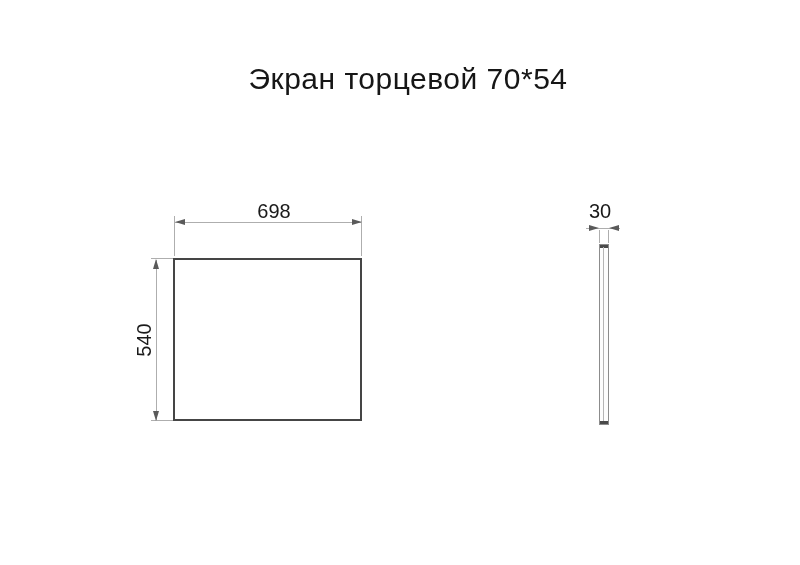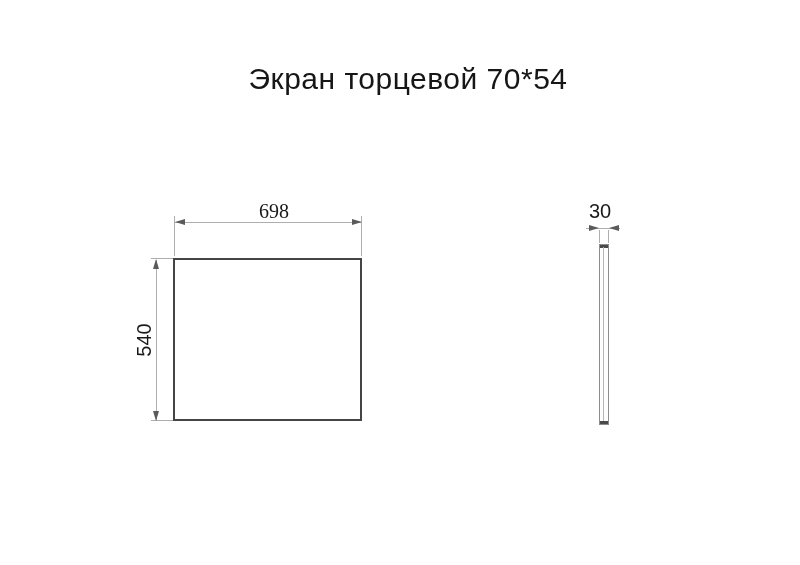--- a/index.html
+++ b/index.html
@@ -99,21 +99,21 @@
 
   <div class="title">Экран торцевой 70*54</div>
 
   <div class="front-rect"></div>
 
   <div class="ln vl" style="left:166px; top:216px; height:40px;"></div>
   <div class="ln vl" style="left:353px; top:216px; height:40px;"></div>
   <div class="ln hl" style="left:167px; top:222px; width:187px;"></div>
   <div class="arr arr-left" style="left:167px; top:219px;"></div>
   <div class="arr arr-right" style="left:344px; top:219px;"></div>
-  <div class="dim-label" style="left:236px; top:201px; width:60px;font-family:Liberation Serif, serif;">698</div>
+  <div class="dim-label" style="left:236px; top:201px; width:60px;">698</div>
 
   <div class="ln hl" style="left:143px; top:258px; width:22px;"></div>
   <div class="ln hl" style="left:143px; top:420px; width:22px;"></div>
   <div class="ln vl" style="left:148px; top:260px; height:160px;"></div>
   <div class="arr arr-up" style="left:145px; top:259px;"></div>
   <div class="arr arr-down" style="left:145px; top:411px;"></div>
   <div class="dim-label rot" style="left:106px; top:330px; width:60px; height:20px;">540</div>
 
   <div class="side-bar">
     <div class="side-cap-top"></div>

